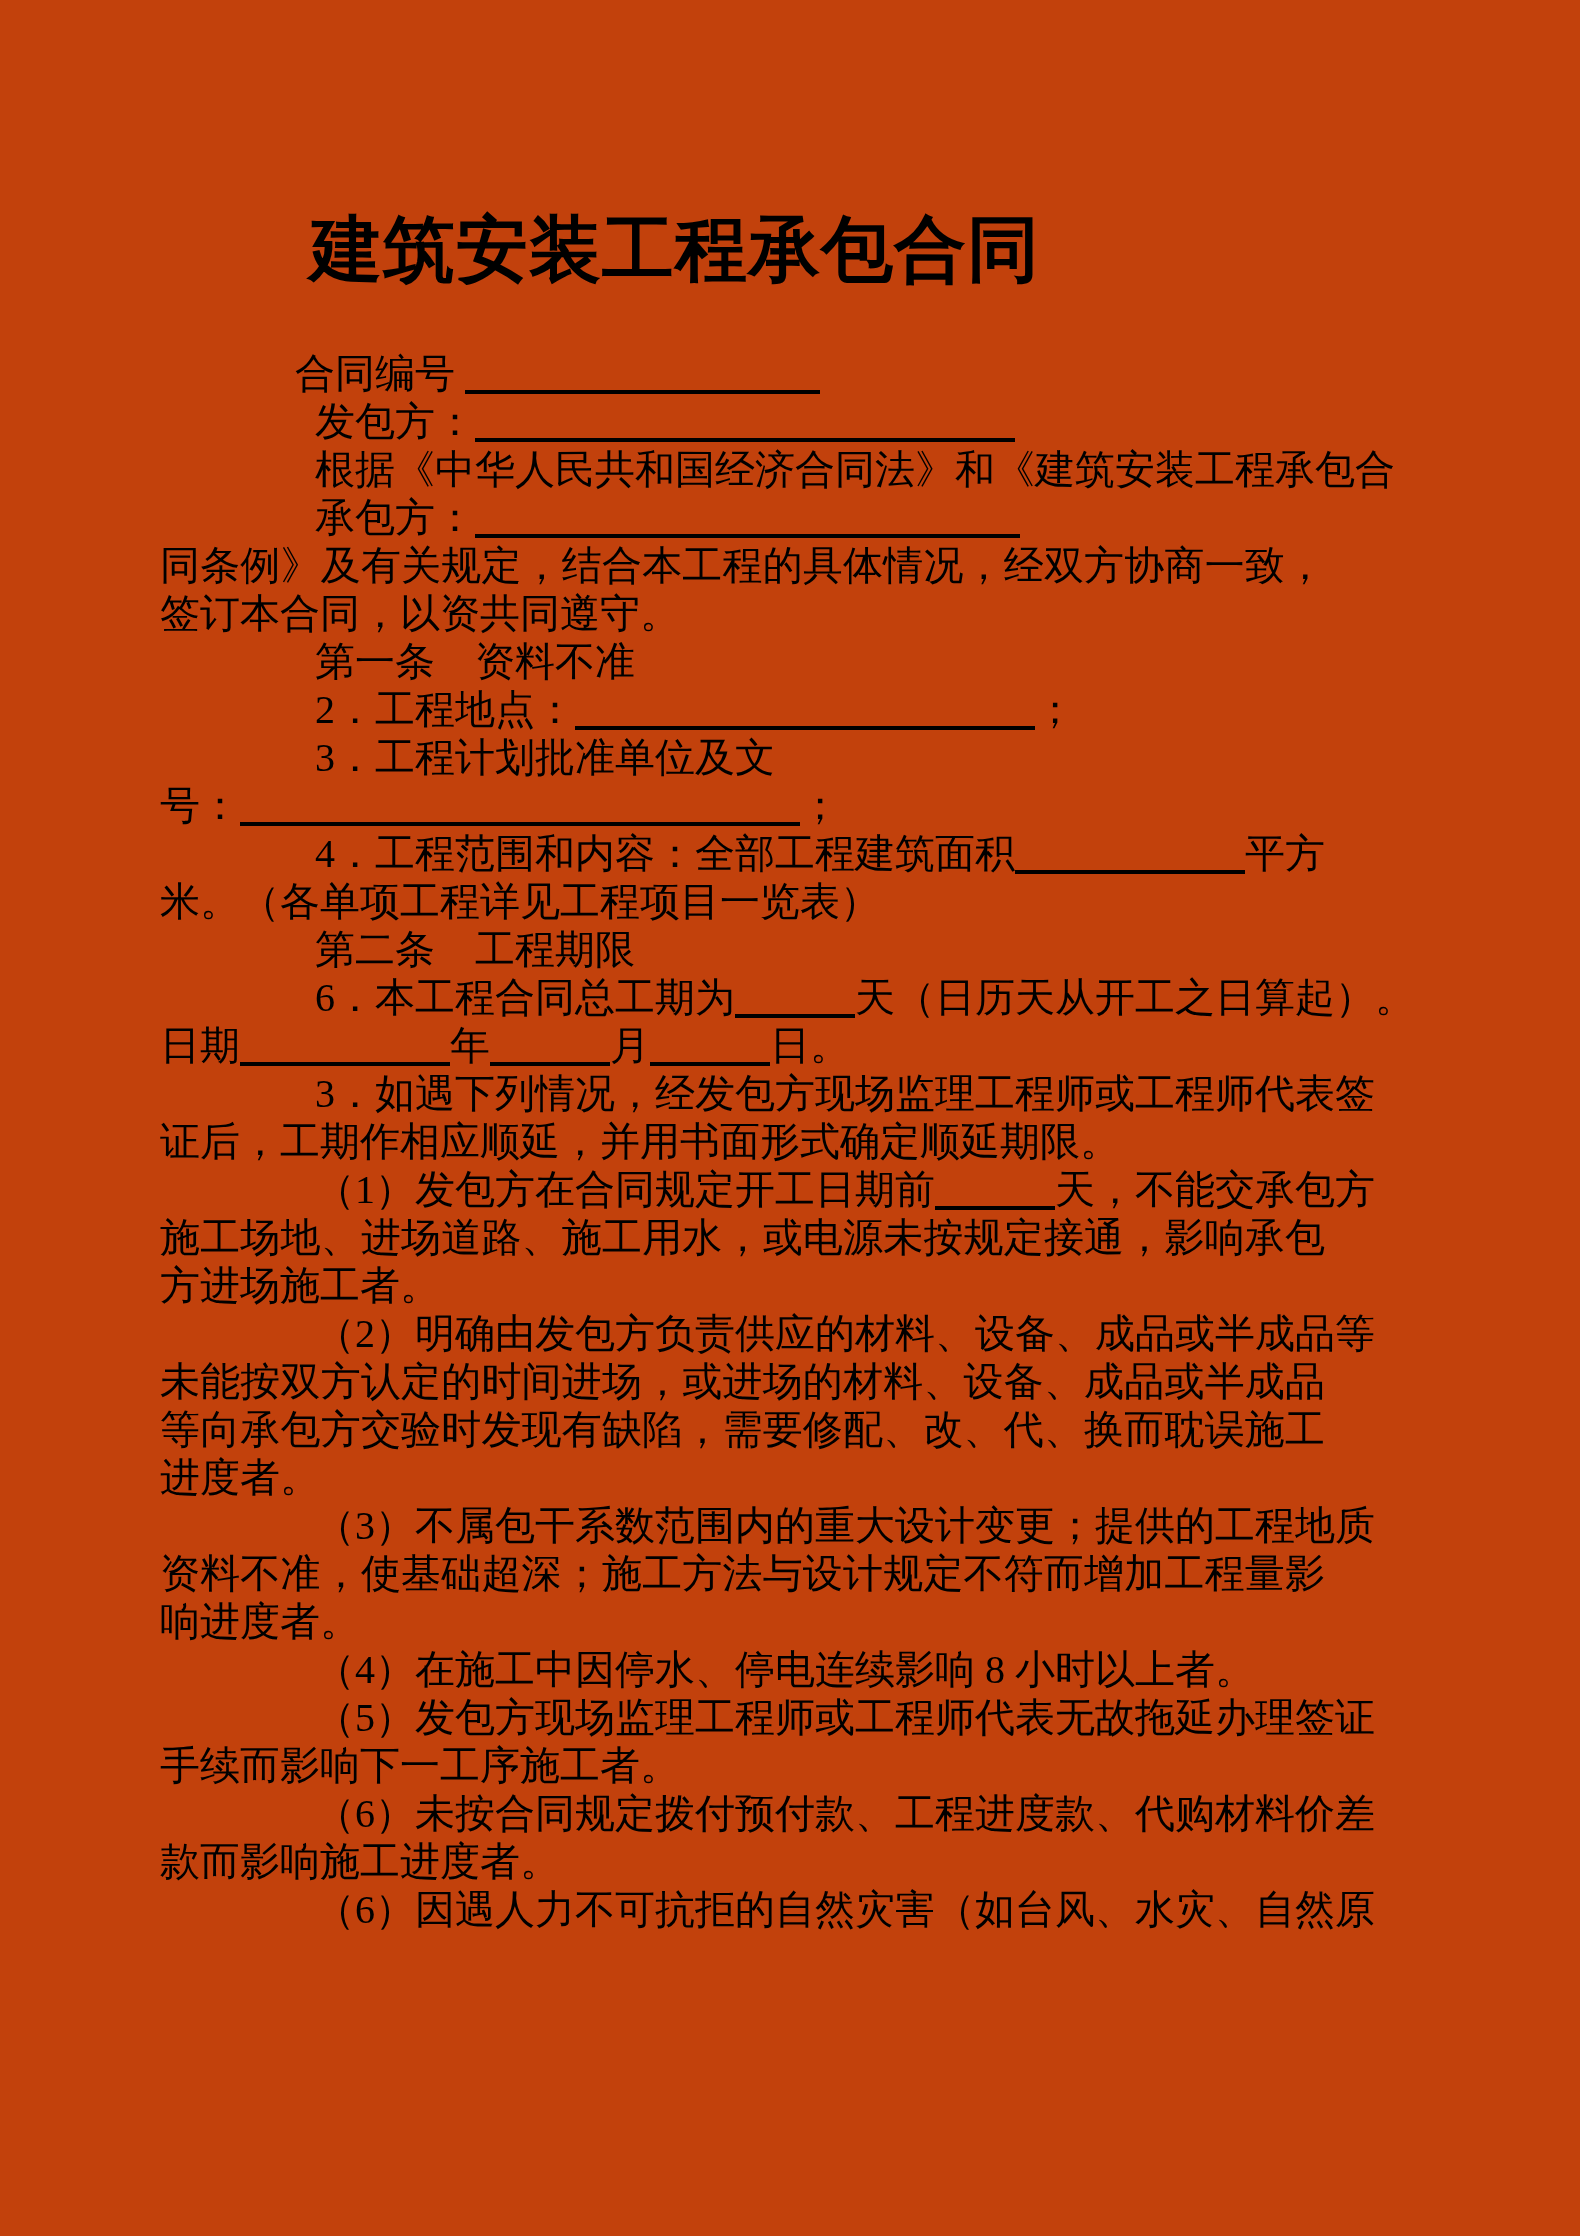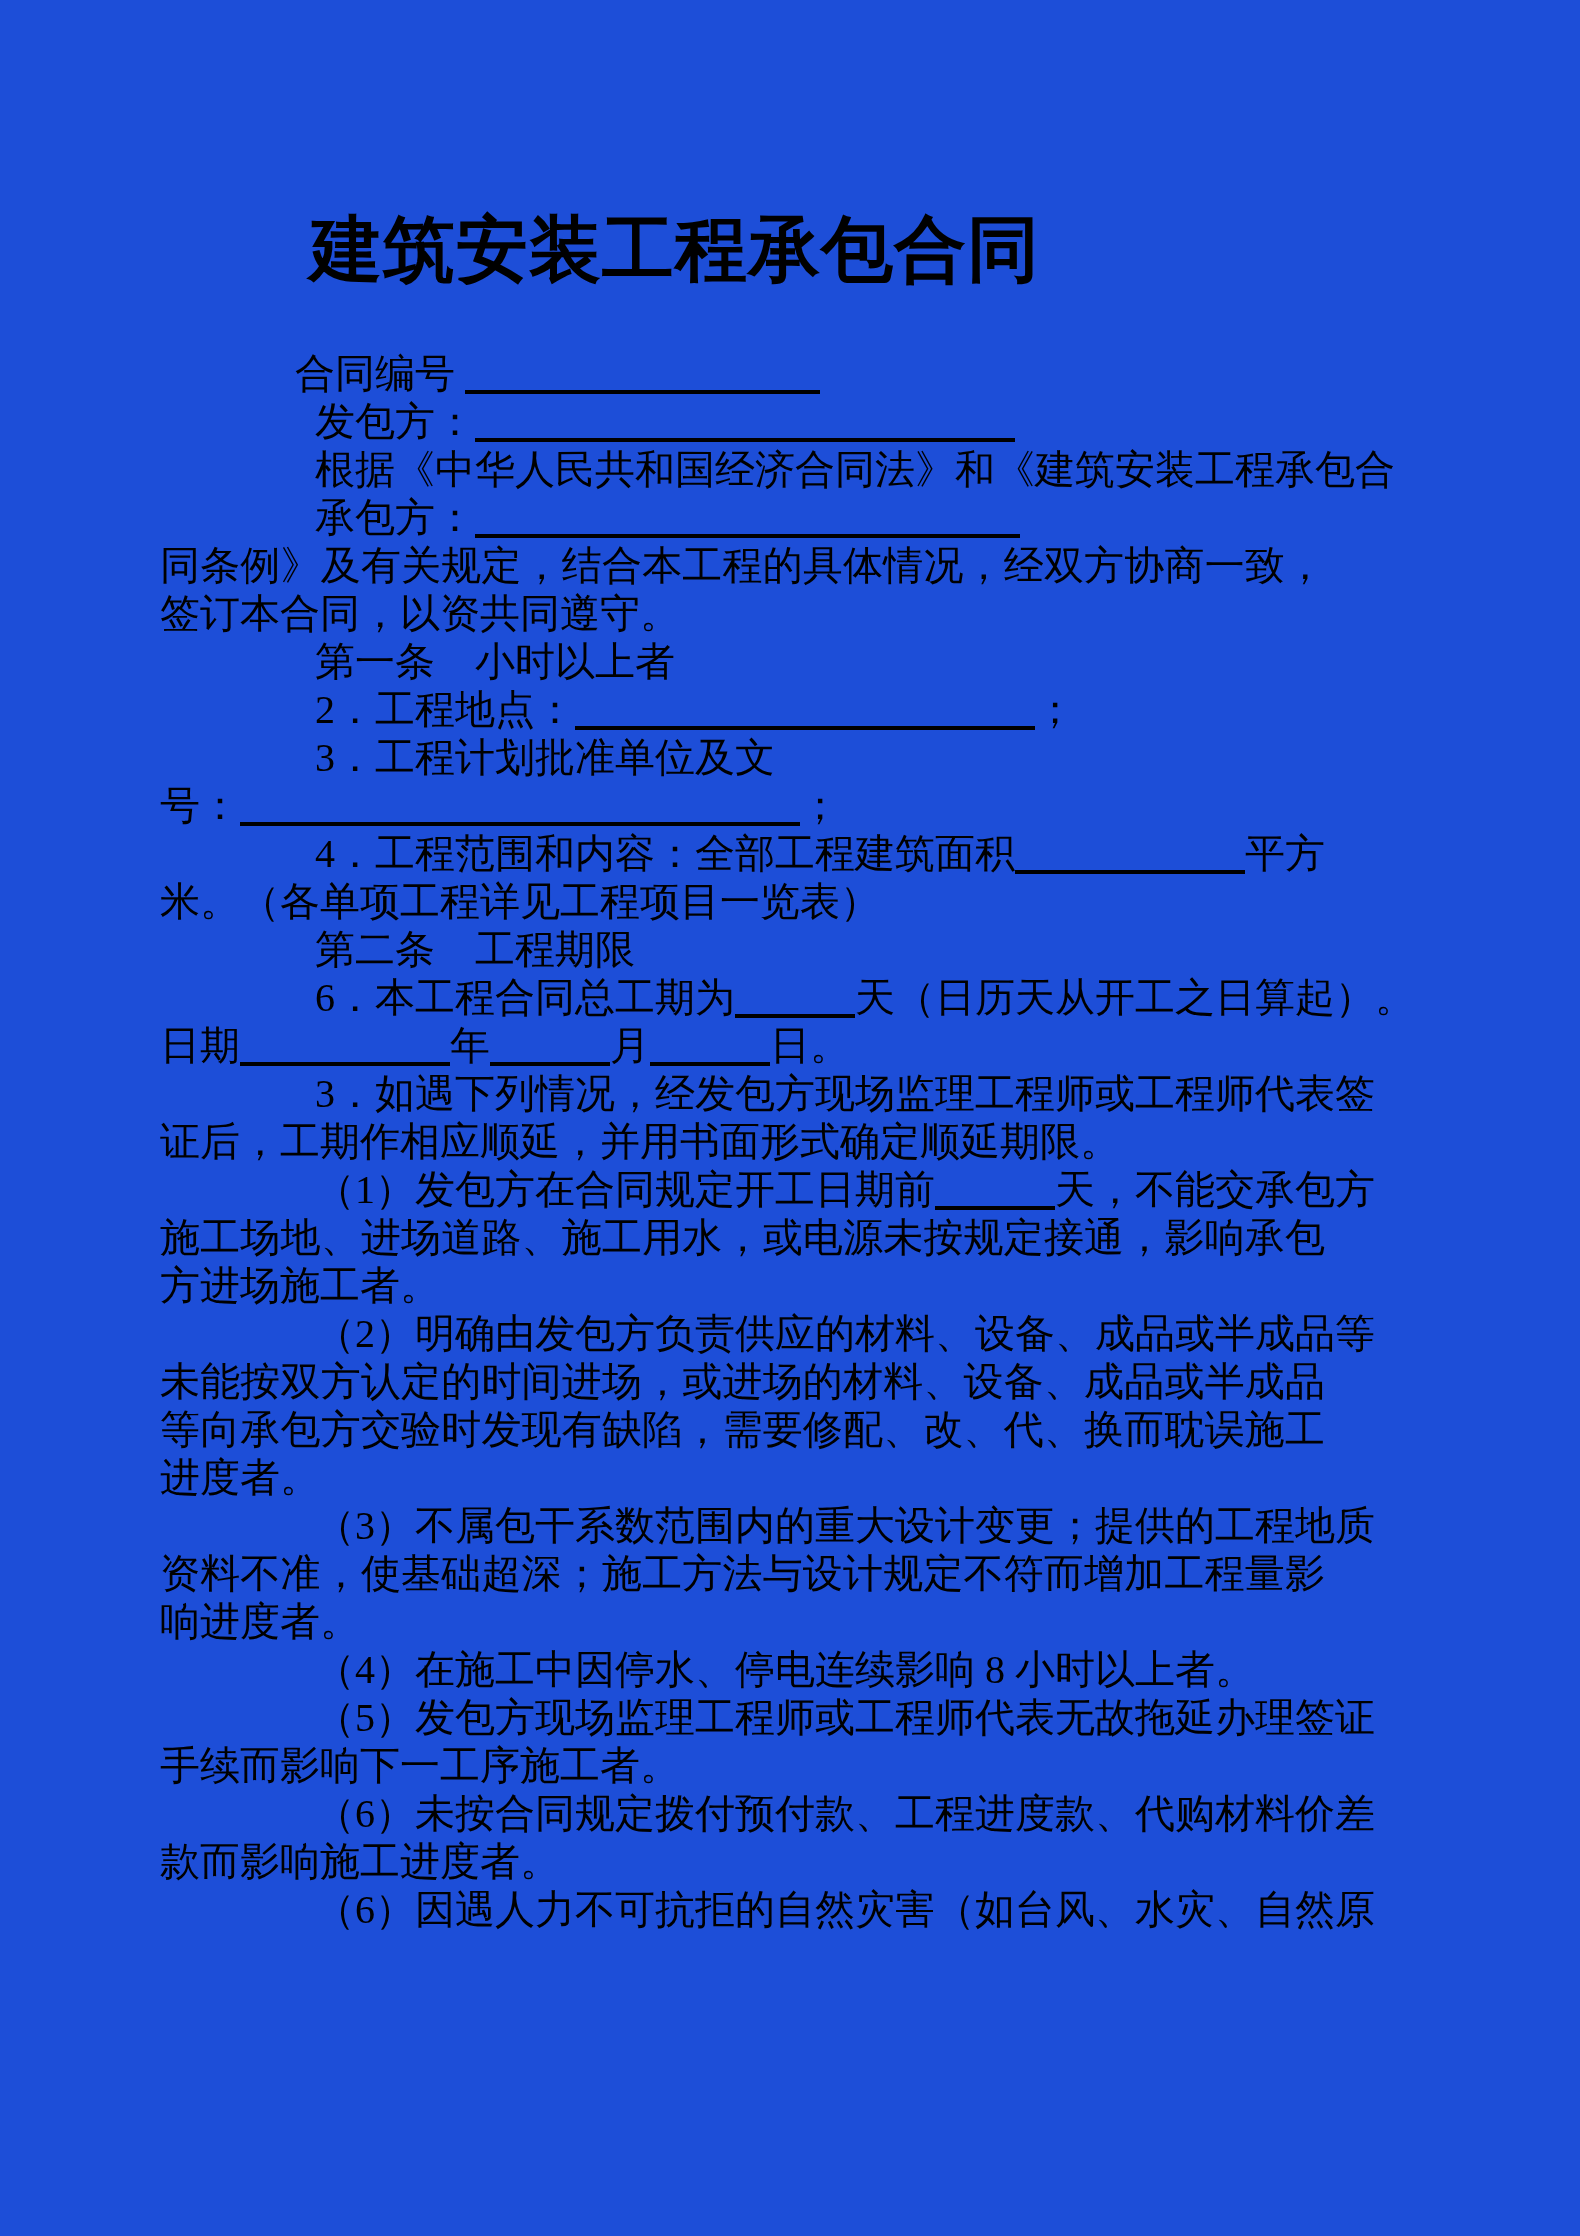--- a/index.html
+++ b/index.html
@@ -1,21 +1,21 @@
 <!DOCTYPE html>
 <html><head>
 <meta charset="utf-8">
 <style>
   * { margin: 0; padding: 0; box-sizing: border-box; }
   html, body { background: #ffffff; }
   .page {
     position: relative;
     width: 1580px;
     height: 2236px;
-    background: #1d4ed8;
+    background: #c2410c;
     color: #000000;
     font-family: "Liberation Serif", "DejaVu Serif", serif;
     overflow: hidden;
   }
   .doc-title {
     margin: 210px 0 0 310px;
     font-size: 72px;
     line-height: 80px;
     font-weight: bold;
     white-space: nowrap;
@@ -48,21 +48,21 @@
   <div class="body-text">
 
     <div class="ln ind-sm"><span>合同编号</span><span class="bl" style="width:355px;margin-left:10px"></span></div>
     <div class="ln ind"><span>发包方：</span><span class="bl" style="width:540px"></span></div>
     <div class="ln ind j">根据《中华人民共和国经济合同法》和《建筑安装工程承包合</div>
 
     <div class="ln ind"><span>承包方：</span><span class="bl" style="width:545px"></span></div>
     <div class="ln j">同条例》及有关规定，结合本工程的具体情况，经双方协商一致，</div>
     <div class="ln">签订本合同，以资共同遵守。</div>
 
-    <div class="ln ind">第一条　小时以上者</div>
+    <div class="ln ind">第一条　资料不准</div>
     <div class="ln ind"><span>2．工程地点：</span><span class="bl" style="width:460px"></span><span>；</span></div>
     <div class="ln ind">3．工程计划批准单位及文</div>
     <div class="ln"><span>号：</span><span class="bl" style="width:560px"></span><span>；</span></div>
     <div class="ln ind j"><span>4．工程范围和内容：全部工程建筑面积</span><span class="bl" style="width:230px"></span><span>平方</span></div>
     <div class="ln">米。（各单项工程详见工程项目一览表）</div>
 
     <div class="ln ind">第二条　工程期限</div>
     <div class="ln ind j"><span>6．本工程合同总工期为</span><span class="bl" style="width:120px"></span><span>天（日历天从开工之日算起）。</span></div>
     <div class="ln"><span>日期</span><span class="bl" style="width:210px"></span><span>年</span><span class="bl" style="width:120px"></span><span>月</span><span class="bl" style="width:120px"></span><span>日。</span></div>
     <div class="ln ind j">3．如遇下列情况，经发包方现场监理工程师或工程师代表签</div>

